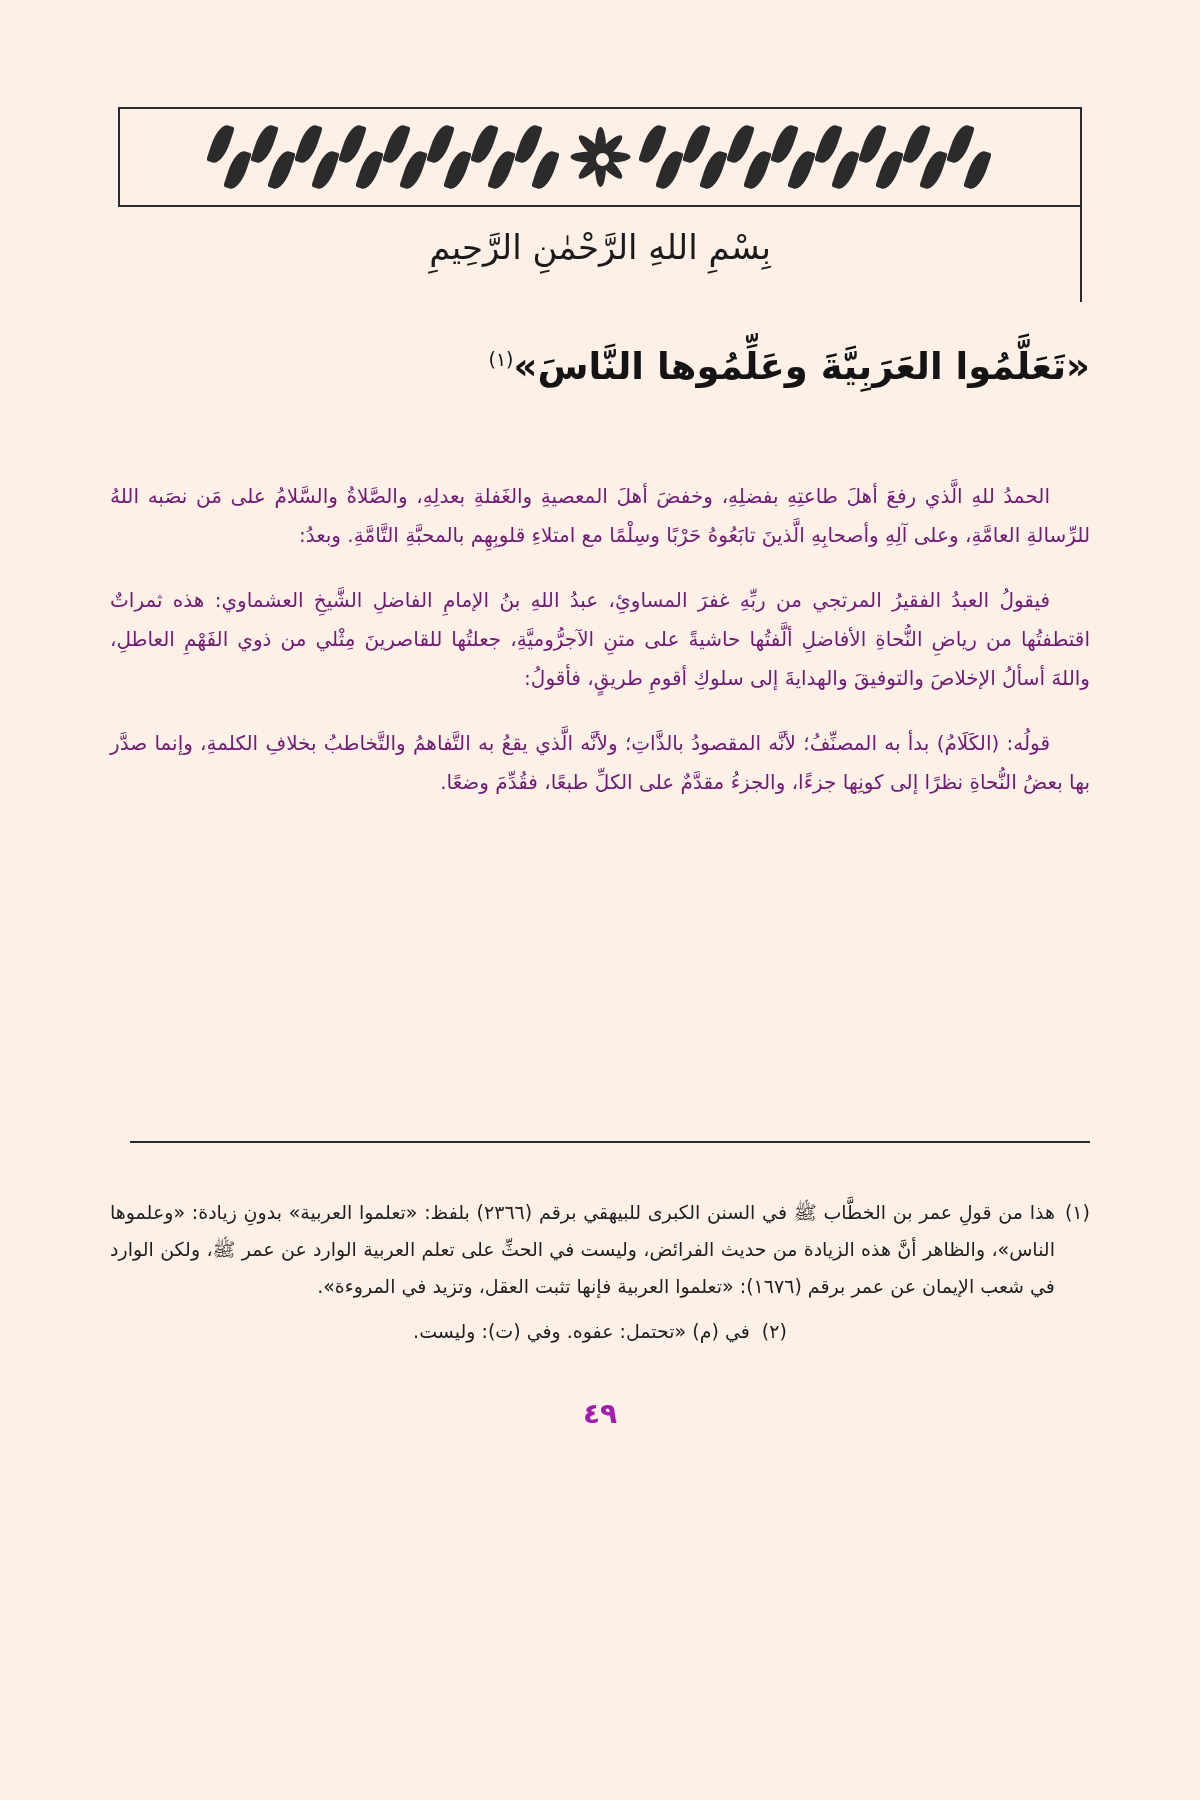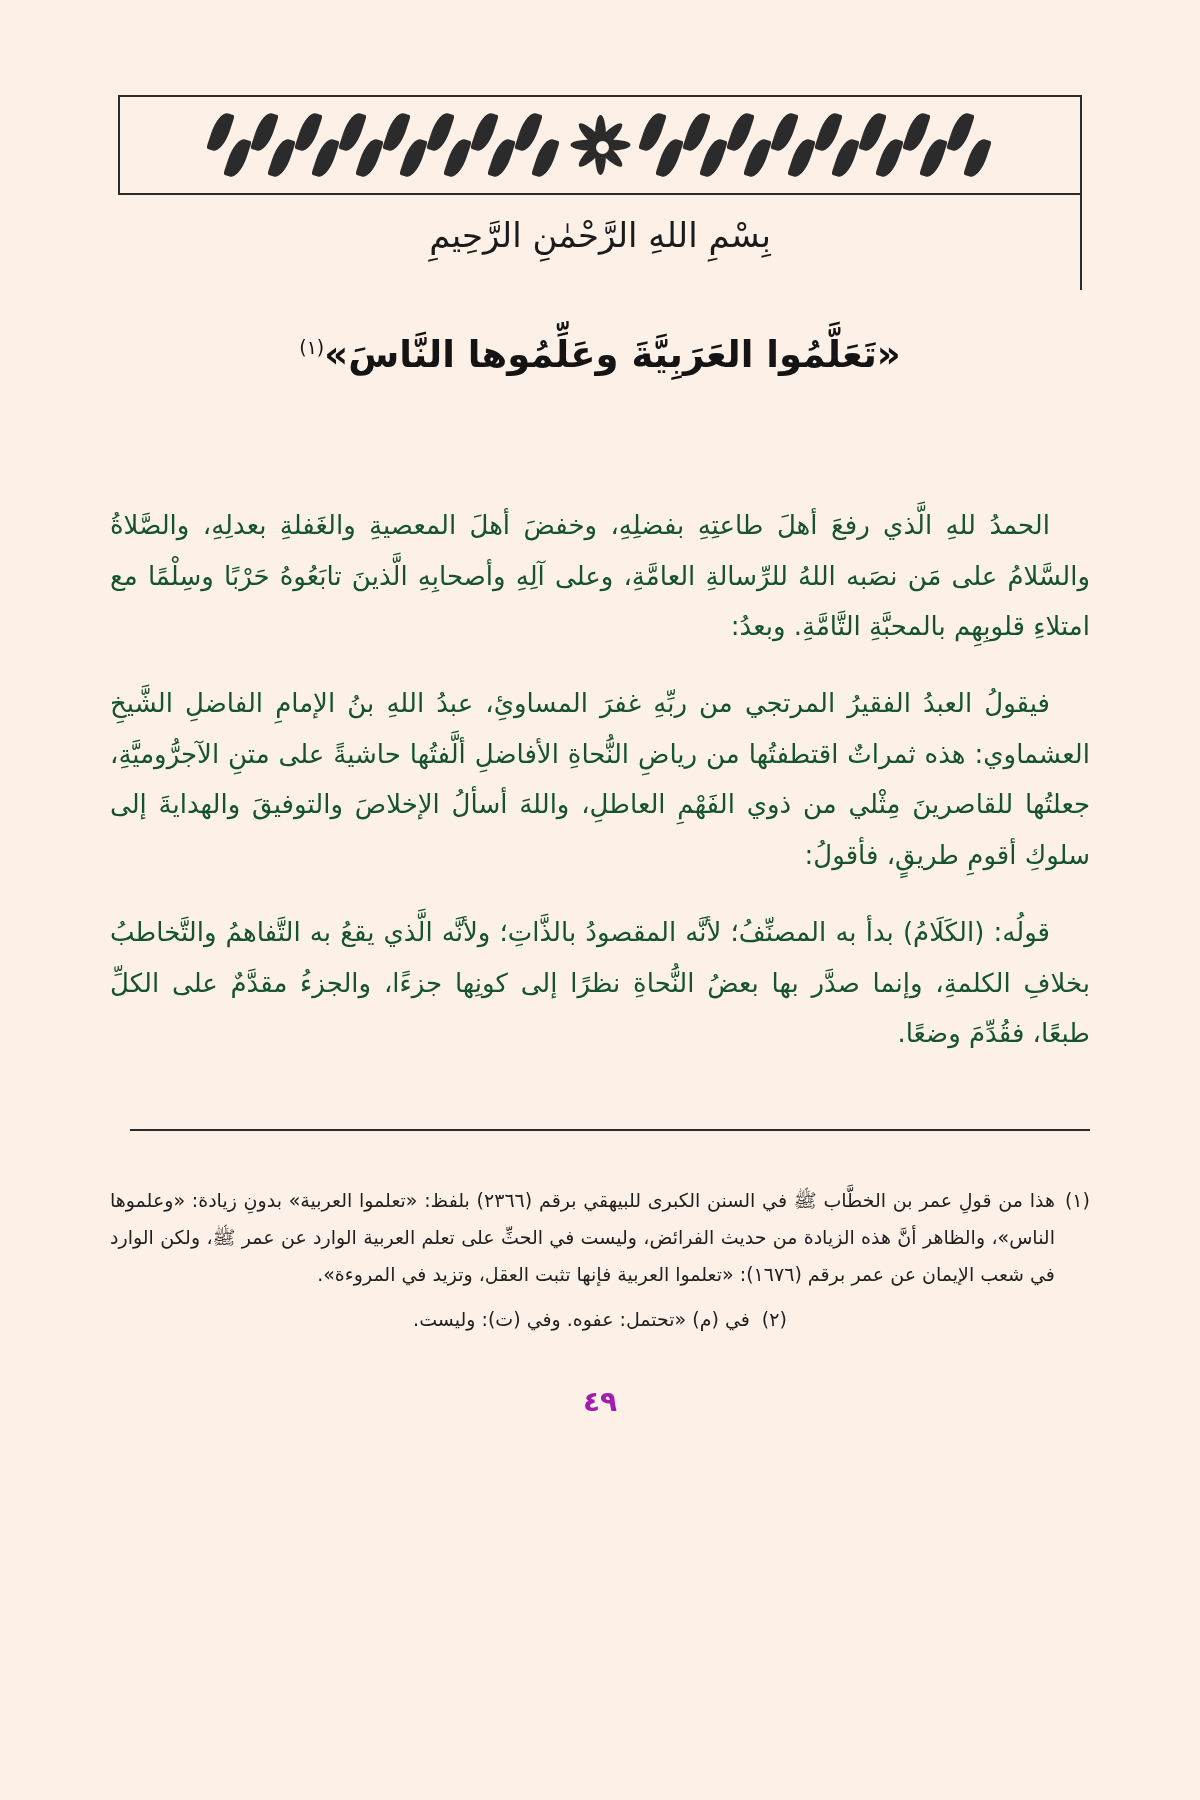--- a/index.html
+++ b/index.html
@@ -14,20 +14,21 @@
     color: #1b1b1b;
     overflow: hidden;
   }
 
   .page {
     position: relative;
     width: 1200px;
     height: 1496px;
     background: #fdf0e6;
     box-sizing: border-box;
+    margin-top: 12px;
   }
 
   
   .ornament-frame {
     position: absolute;
     top: 95px;
     right: 118px;
     left: 118px;
     height: 100px;
     border: 2px solid #2b2b2b;
@@ -116,42 +117,42 @@
     color: #1b1b1b;
     letter-spacing: -1px;
   }
 
   
   .doc-title {
     position: absolute;
     top: 300px;
     left: 110px;
     right: 110px;
-    text-align: center;
+    text-align: right;
     font-size: 37px;
     font-weight: bold;
     color: #141414;
     line-height: 1.6;
   }
   .doc-title .fn {
     font-size: 19px;
     vertical-align: super;
     font-weight: normal;
   }
 
   
   .body-text {
     position: absolute;
-    top: 500px;
+    top: 465px;
     right: 110px;
     left: 110px;
-    font-size: 26px;
+    font-size: 20px;
     line-height: 1.95;
     text-align: justify;
-    color: #14532d;
+    color: #701a75;
   }
   .body-text p {
     margin: 0 0 26px 0;
     text-indent: 40px;
   }
 
   
   .footnote-rule {
     position: absolute;
     bottom: 365px;

